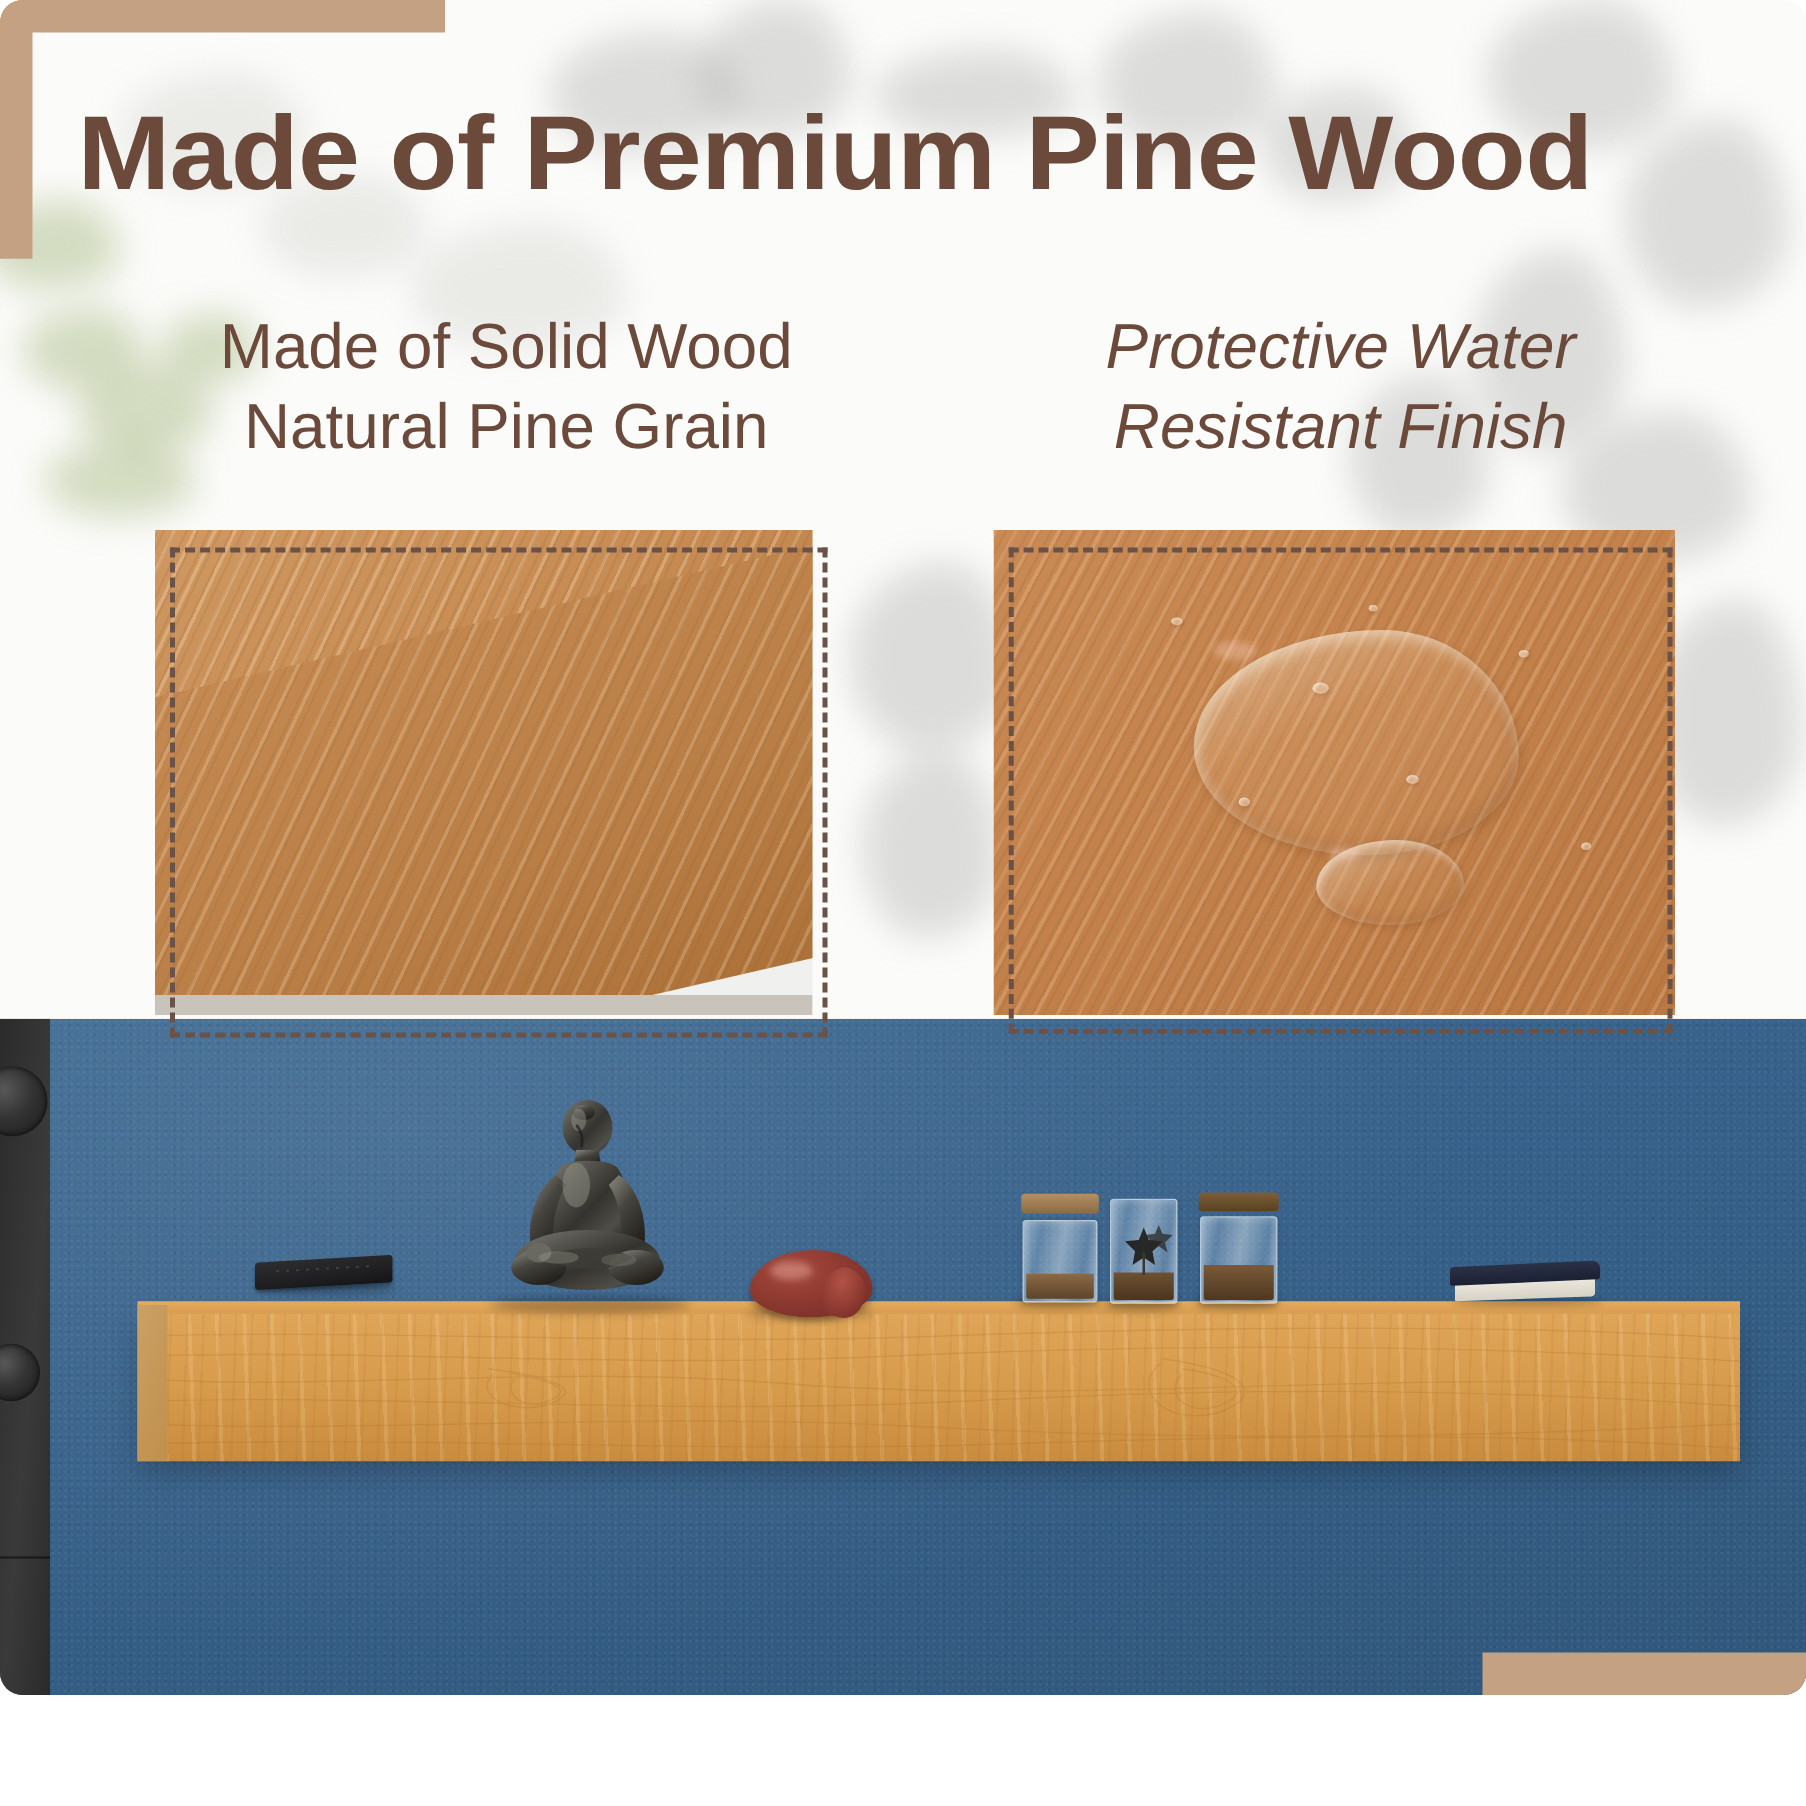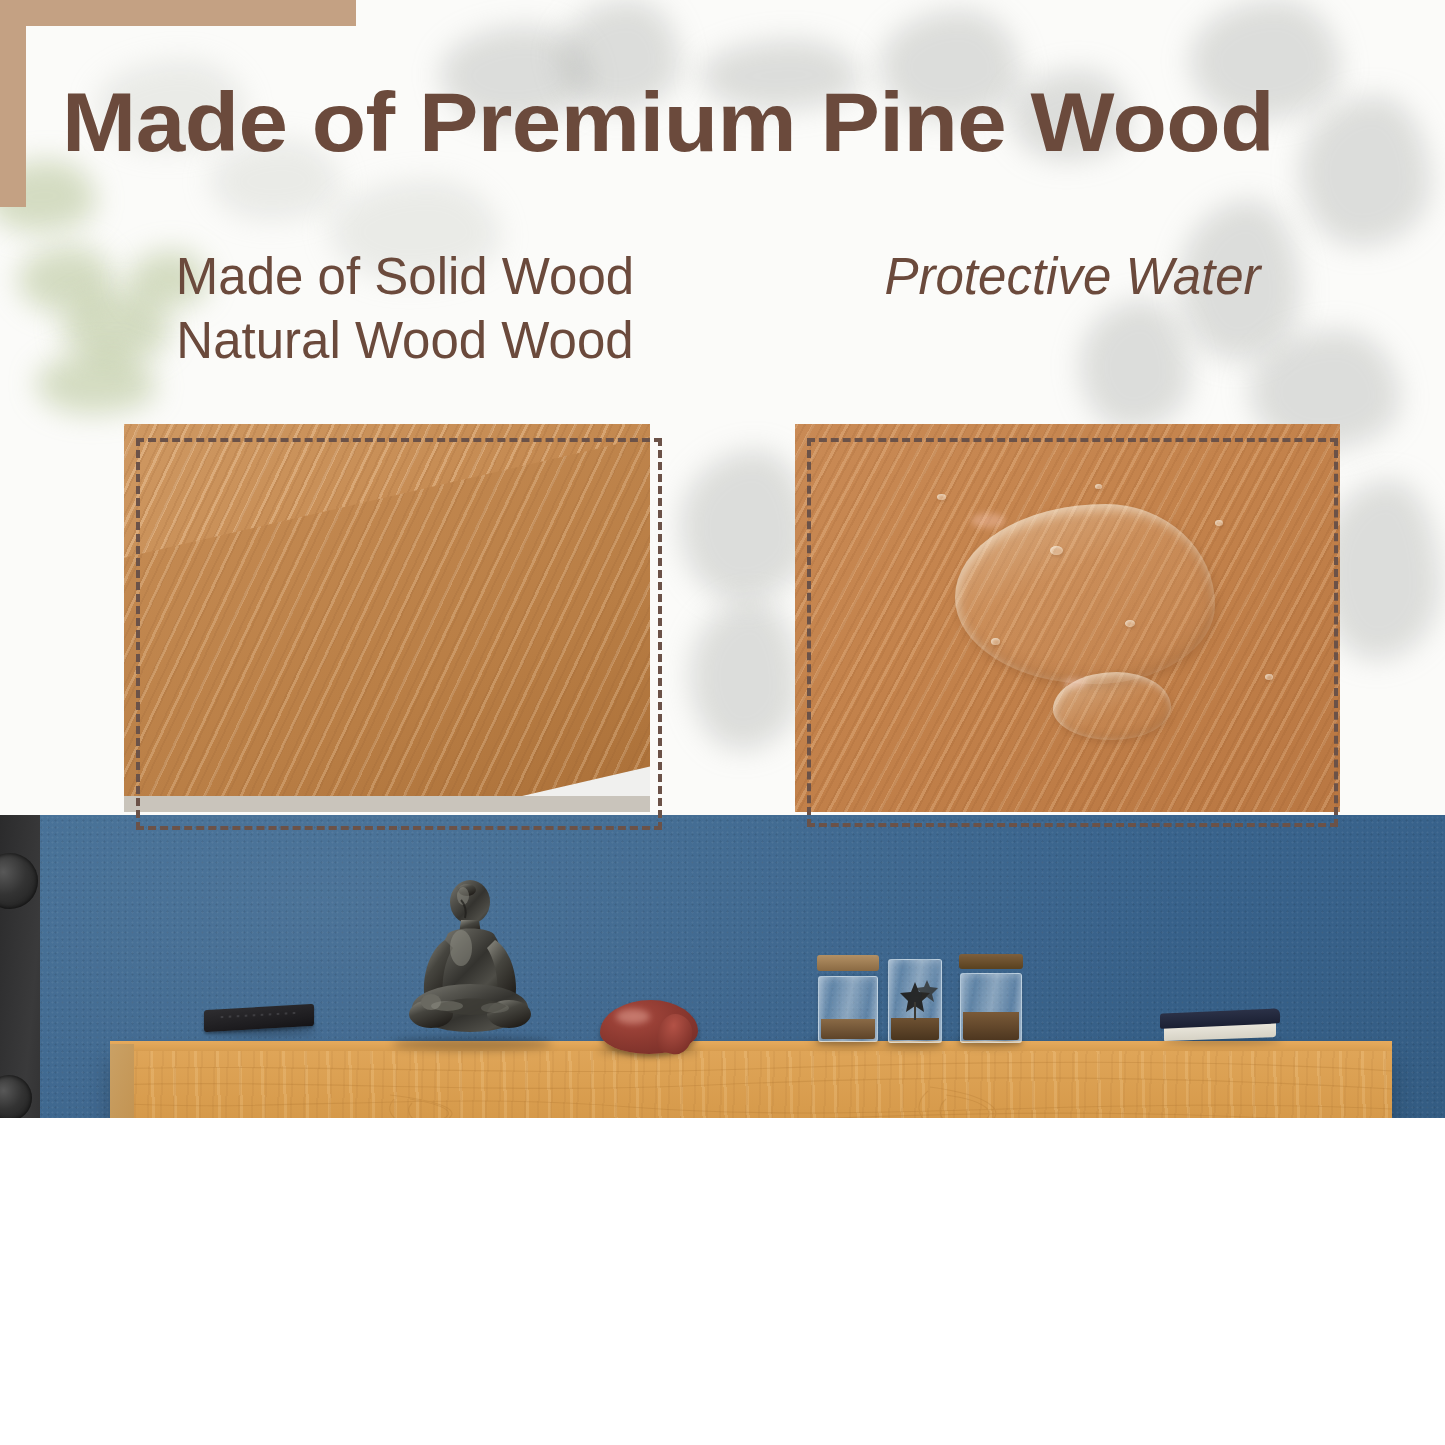--- a/index.html
+++ b/index.html
@@ -6,23 +6,24 @@
 
   html, body {
     width: 1445px; height: 1445px;
     background: #ffffff;
     font-family: "Liberation Sans", sans-serif;
     overflow: hidden;
   }
 
   #canvas {
     position: relative;
-    width: 1445px; height: 1118px;
+    width: 1445px; height: 1356px;
     overflow: hidden;
     background: #fdfdfb;
+    border-radius: 18px;
   }
 
   
   .top-bg {
     position: absolute; left: 0; top: 0;
     width: 1445px; height: 815px;
     background: #fbfbf9;
     overflow: hidden;
   }
   .leaf {
@@ -366,25 +367,26 @@
     <div class="leaf grey" style="left:680px; top:450px; width:130px; height:150px;"></div>
     <div class="leaf grey" style="left:690px; top:600px; width:110px; height:150px;"></div>
     <div class="leaf grey" style="left:1320px;top:480px; width:120px; height:180px;"></div>
     <div class="leaf pale" style="left:330px; top:180px; width:170px; height:100px;"></div>
   </div>
 
   <div class="headline">Made of Premium Pine Wood</div>
 
   <div class="subhead left">
     <span>Made of Solid Wood</span>
-    <span>Natural Wood Wood</span>
+    <span>Natural Pine Grain</span>
   </div>
 
   <div class="subhead right">
     <span>Protective Water</span>
+    <span>Resistant Finish</span>
   </div>
 
   <div class="photo photo-left">
     <div class="photo-left-wall"></div>
     <div class="wood-box-top"></div>
     <div class="wood-box-face"></div>
 
     <div class="photo-left-floor"></div>
   </div>
   <div class="dashed-frame frame-left"></div>

